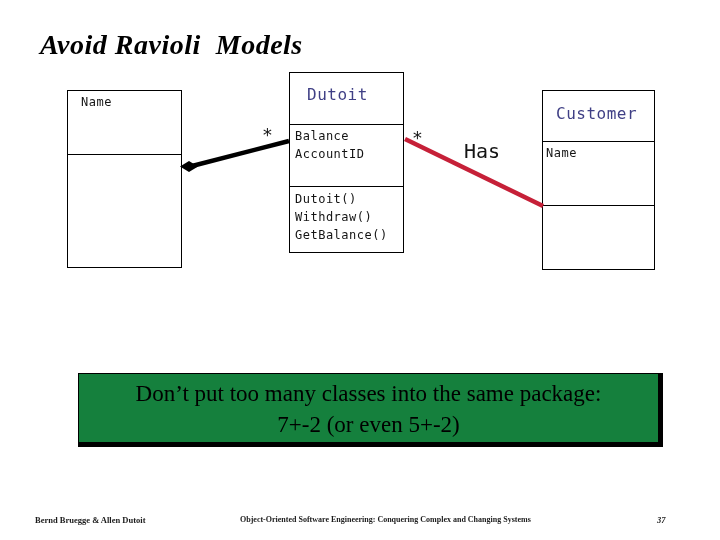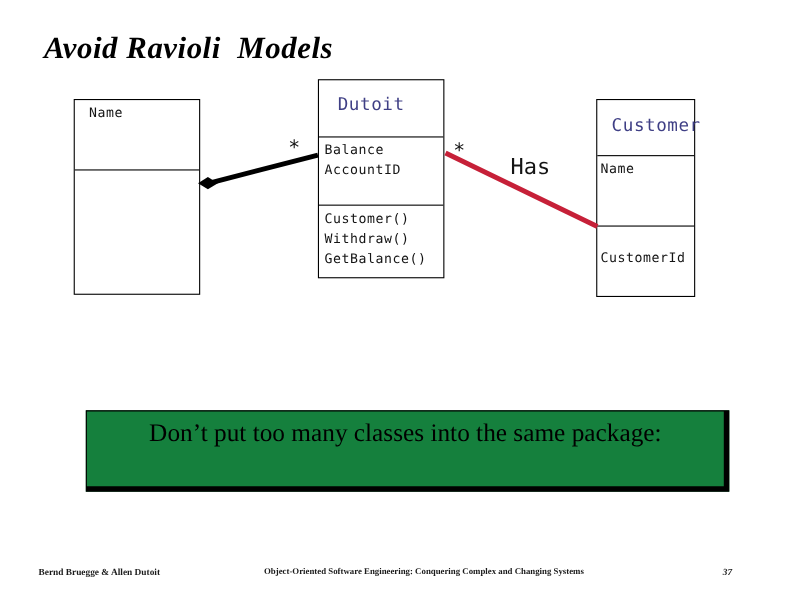--- a/index.html
+++ b/index.html
@@ -13,21 +13,21 @@
     font:bold italic 28px "Liberation Serif", serif;color:#000;
     letter-spacing:0.5px;white-space:pre;
   }
   
   .class-box{
     position:absolute;box-sizing:border-box;border:1.5px solid #000;background:#fff;
     font-family:"DejaVu Sans Mono", monospace;
   }
   #box-bank{left:67px;top:90px;width:115px;height:178px;}
   #box-account{left:289px;top:72px;width:115px;height:181px;}
-  #box-customer{left:542px;top:90px;width:90px;height:180px;}
+  #box-customer{left:542px;top:90px;width:113px;height:180px;}
   .comp{box-sizing:border-box;overflow:visible;}
   .comp.mid,.comp.top{border-bottom:1.5px solid #000;}
   #box-bank .top{height:51px;}      #box-bank .mid{height:64px;}
   #box-account .top{height:52px;}   #box-account .mid{height:62px;}
   #box-customer .top{height:51px;}  #box-customer .mid{height:64px;}
   .cls-name{
     display:block;font-size:16px;line-height:16px;color:#3f3f85;
     letter-spacing:0.5px;white-space:pre;
   }
   #box-bank .cls-name{padding:15px 0 0 18px;}
@@ -91,49 +91,47 @@
 
   <div class="class-box" id="box-account">
     <div class="comp top">
       <span class="cls-name">Dutoit</span>
     </div>
     <div class="comp mid">
       <span class="member">Balance</span>
       <span class="member">AccountID</span>
     </div>
     <div class="comp bot">
-      <span class="member">Customer()</span>
+      <span class="member">Dutoit()</span>
       <span class="member">Withdraw()</span>
       <span class="member">GetBalance()</span>
     </div>
   </div>
 
   <div class="class-box" id="box-customer">
     <div class="comp top">
       <span class="cls-name">Customer</span>
     </div>
     <div class="comp mid">
       <span class="member">Name</span>
-    </div>
-    <div class="comp bot">
-      <span class="member">CustomerId</span>
     </div>
   </div>
 
   <span class="assoc-label" id="mult-bank-account">*</span>
   <span class="assoc-label" id="mult-account-customer">*</span>
   <span class="assoc-label" id="label-has">Has</span>
 
   <svg id="connectors" viewBox="0 0 720 540" xmlns="http://www.w3.org/2000/svg">
     <line x1="192" y1="166" x2="289" y2="141" stroke-width="4.5" stroke="#000000"></line>
     <polygon points="180,166.5 189,161 198,166.5 189,172" fill="#000000"></polygon>
     <line x1="405" y1="139" x2="543" y2="206" stroke-width="4.5" stroke="#c62038"></line>
   </svg>
 
   <div id="note-box">
     <span class="note-line">Don’t put too many classes into the same package:</span>
+    <span class="note-line">7+-2 (or even 5+-2)</span>
   </div>
 
   <span class="footer-text" id="footer-authors">Bernd Bruegge &amp; Allen Dutoit</span>
   <span class="footer-text" id="footer-book">Object-Oriented Software Engineering: Conquering Complex and Changing Systems</span>
   <span class="footer-text" id="footer-page">37</span>
 
 </div>
 
 </body></html>

